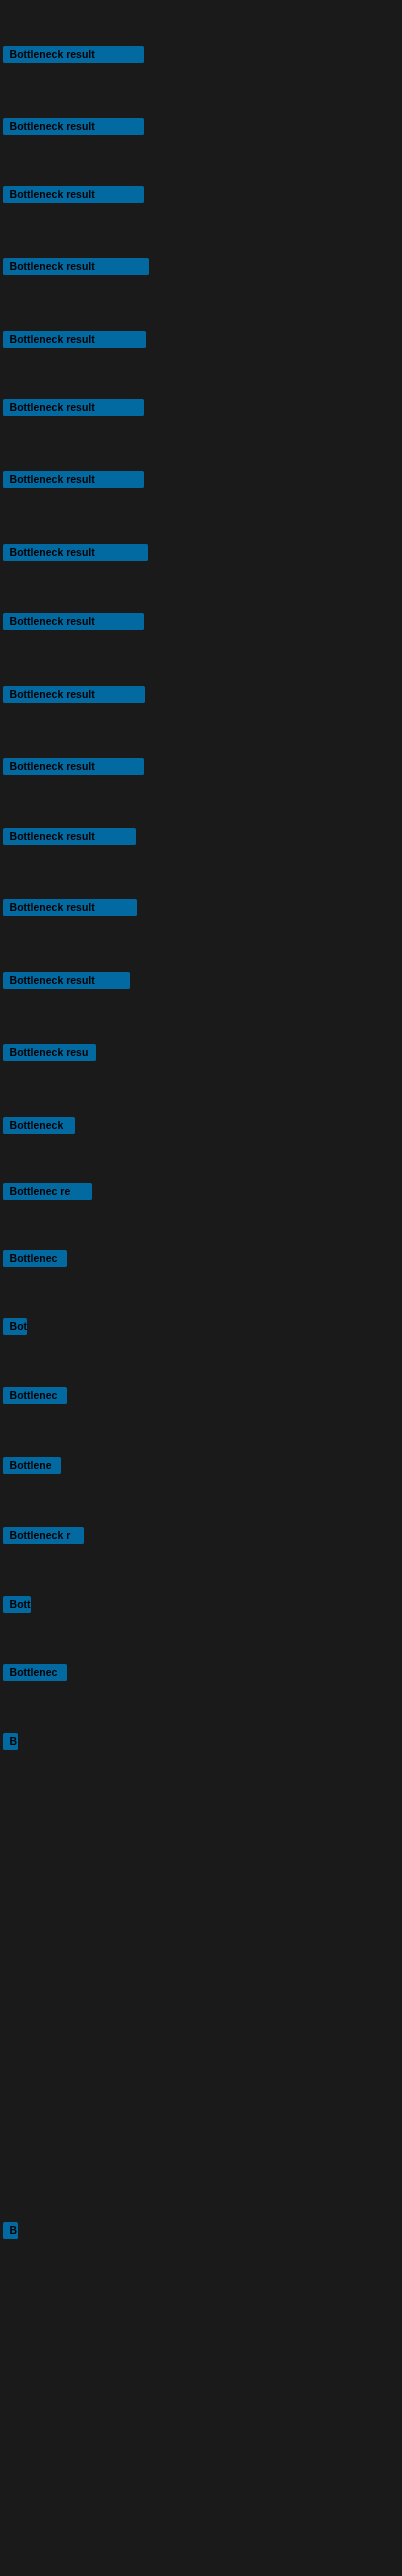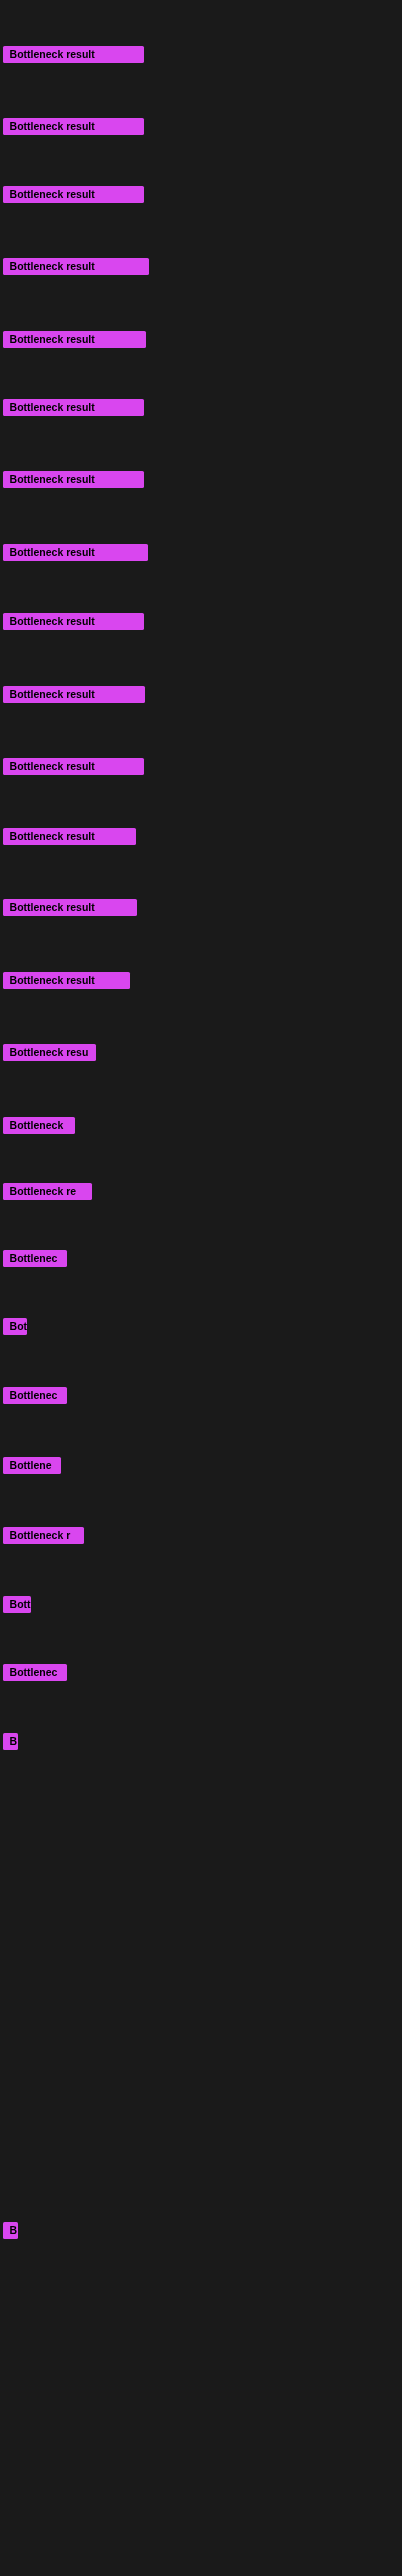--- a/index.html
+++ b/index.html
@@ -20,21 +20,21 @@
     .site-title {
       text-align: center;
       color: #cccccc;
       font-size: 13px;
       padding: 6.4px 0 3.2px 0;
       font-weight: normal;
     }
 
     .bottleneck-bar {
       display: inline-block;
-      background-color: #d946ef;
+      background-color: #0369a1;
       color: #000;
       font-size: 10.5px;
       font-weight: bold;
       padding: 2.4px 6.4px;
       border-radius: 1.6px;
       white-space: nowrap;
       overflow: hidden;
     }
   </style>
 </head>
@@ -54,21 +54,21 @@
       <div style="position: absolute; top: 471px; left: 3.2px;"><span class="bottleneck-bar" style="max-width: 141px; width: 141px;">Bottleneck result</span></div>
       <div style="position: absolute; top: 544px; left: 3.2px;"><span class="bottleneck-bar" style="max-width: 145px; width: 145px;">Bottleneck result</span></div>
       <div style="position: absolute; top: 613px; left: 3.2px;"><span class="bottleneck-bar" style="max-width: 141px; width: 141px;">Bottleneck result</span></div>
       <div style="position: absolute; top: 686px; left: 3.2px;"><span class="bottleneck-bar" style="max-width: 142px; width: 142px;">Bottleneck result</span></div>
       <div style="position: absolute; top: 758px; left: 3.2px;"><span class="bottleneck-bar" style="max-width: 141px; width: 141px;">Bottleneck result</span></div>
       <div style="position: absolute; top: 828px; left: 3.2px;"><span class="bottleneck-bar" style="max-width: 133px; width: 133px;">Bottleneck result</span></div>
       <div style="position: absolute; top: 899px; left: 3.2px;"><span class="bottleneck-bar" style="max-width: 134px; width: 134px;">Bottleneck result</span></div>
       <div style="position: absolute; top: 972px; left: 3.2px;"><span class="bottleneck-bar" style="max-width: 127px; width: 127px;">Bottleneck result</span></div>
       <div style="position: absolute; top: 1044px; left: 3.2px;"><span class="bottleneck-bar" style="max-width: 105px; width: 93px;">Bottleneck resu</span></div>
       <div style="position: absolute; top: 1117px; left: 3.2px;"><span class="bottleneck-bar" style="max-width: 72px; width: 72px;">Bottleneck</span></div>
-      <div style="position: absolute; top: 1183px; left: 3.2px;"><span class="bottleneck-bar" style="max-width: 89px; width: 89px;">Bottleneck re</span></div>
+      <div style="position: absolute; top: 1183px; left: 3.2px;"><span class="bottleneck-bar" style="max-width: 89px; width: 89px;">Bottlenec re</span></div>
       <div style="position: absolute; top: 1250px; left: 3.2px;"><span class="bottleneck-bar" style="max-width: 64px; width: 64px;">Bottlenec</span></div>
       <div style="position: absolute; top: 1318px; left: 3.2px;"><span class="bottleneck-bar" style="max-width: 44px; width: 24px;">Bottle</span></div>
       <div style="position: absolute; top: 1387px; left: 3.2px;"><span class="bottleneck-bar" style="max-width: 64px; width: 64px;">Bottlenec</span></div>
       <div style="position: absolute; top: 1457px; left: 3.2px;"><span class="bottleneck-bar" style="max-width: 58px; width: 58px;">Bottlene</span></div>
       <div style="position: absolute; top: 1527px; left: 3.2px;"><span class="bottleneck-bar" style="max-width: 81px; width: 94px;">Bottleneck r</span></div>
       <div style="position: absolute; top: 1596px; left: 3.2px;"><span class="bottleneck-bar" style="max-width: 39px; width: 28px;">Bottl</span></div>
       <div style="position: absolute; top: 1664px; left: 3.2px;"><span class="bottleneck-bar" style="max-width: 64px; width: 64px;">Bottlenec</span></div>
       <div style="position: absolute; top: 1733px; left: 3.2px;"><span class="bottleneck-bar" style="max-width: 14.5px; width: 14.5px;">B</span></div>
       <div style="position: absolute; top: 2222px; left: 3.2px;"><span class="bottleneck-bar" style="max-width: 14.5px; width: 14.5px;">B</span></div>
     </div>

